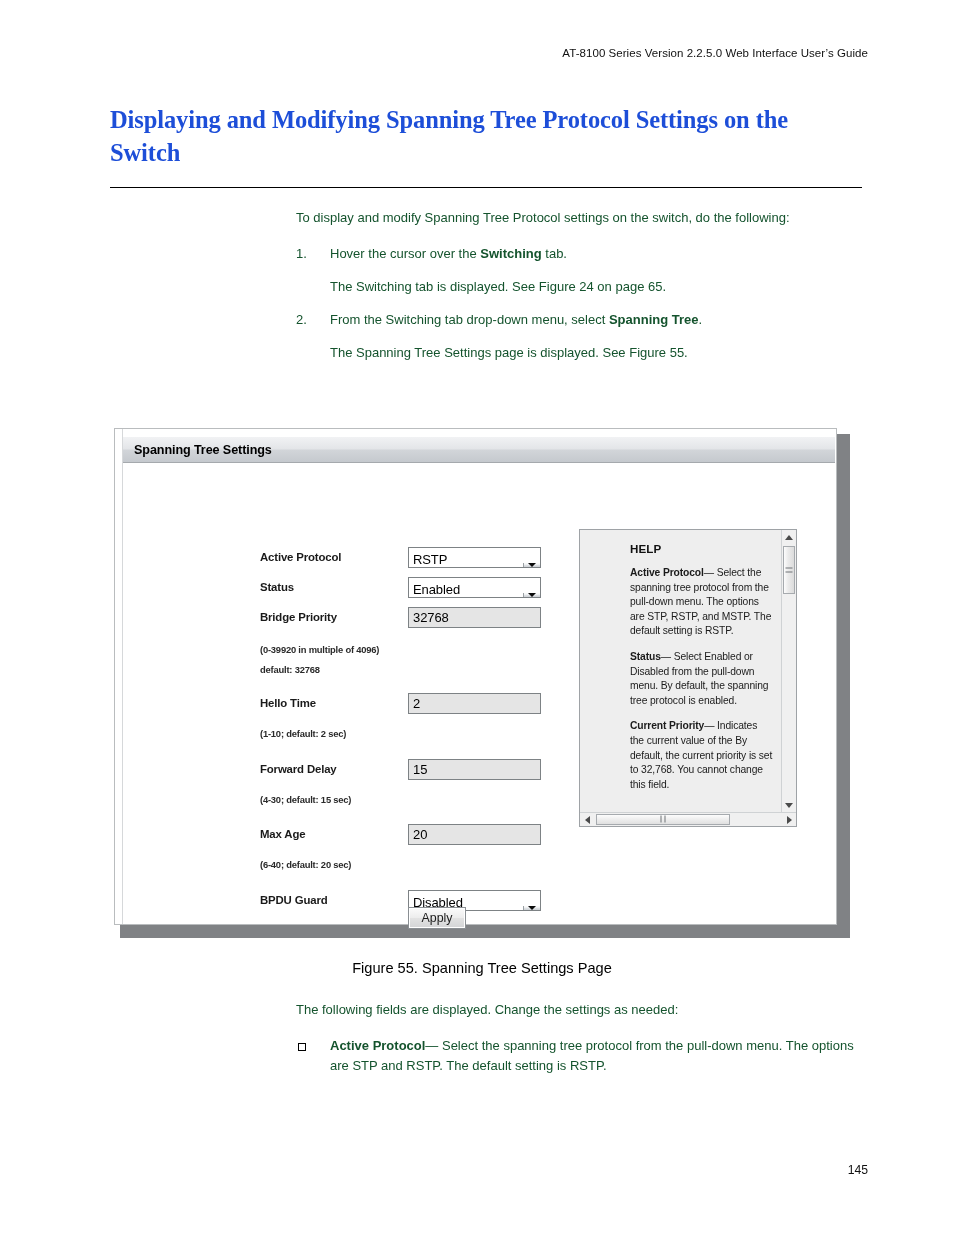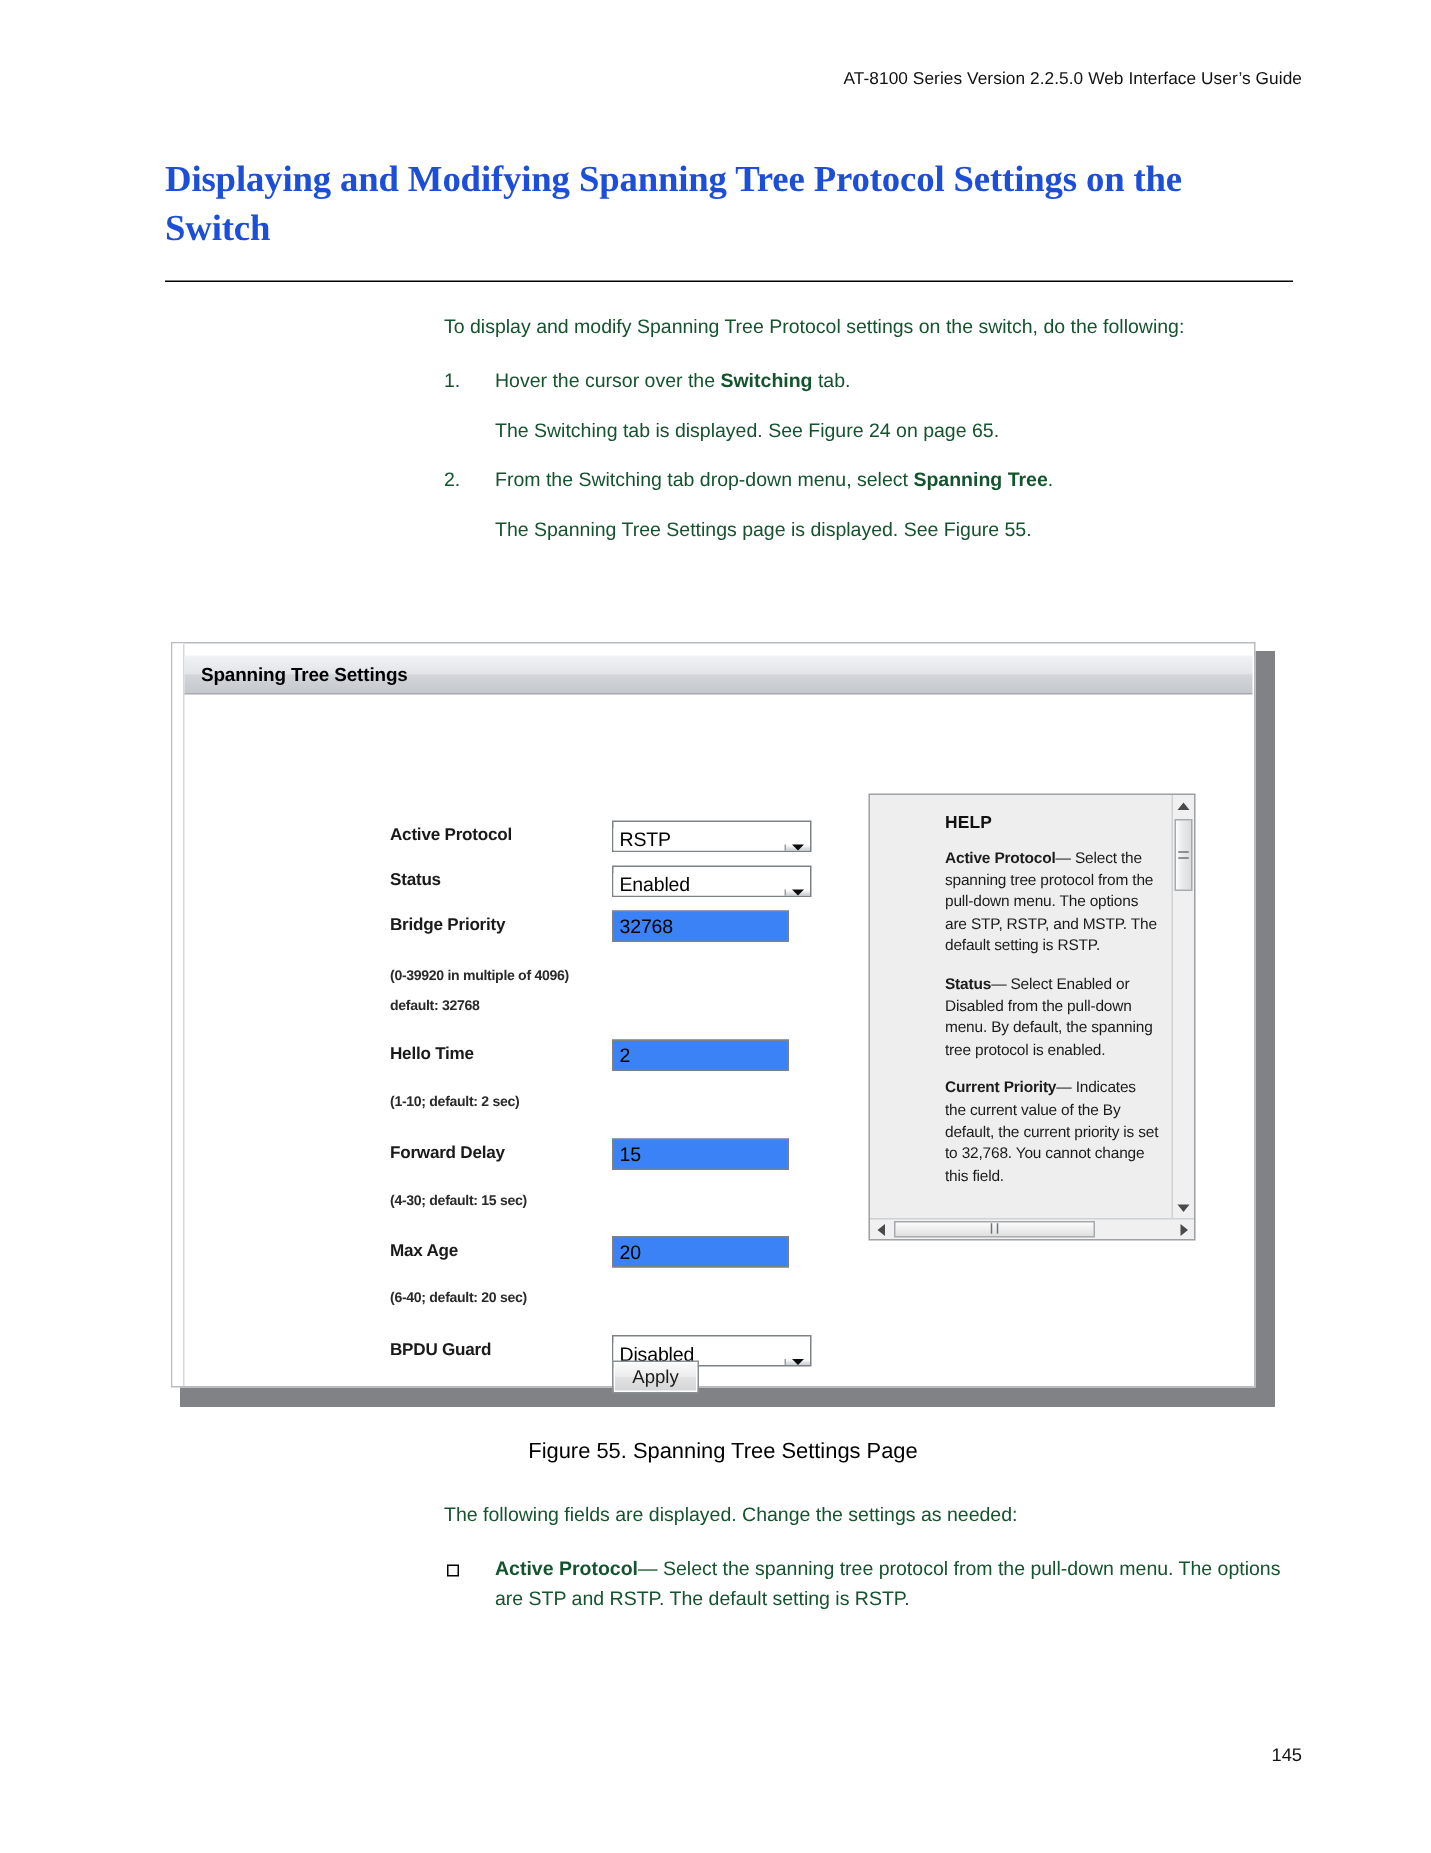--- a/index.html
+++ b/index.html
@@ -219,24 +219,24 @@
     justify-content: center;
   }
   .caret {
     width: 0; height: 0;
     border-left: 4px solid transparent;
     border-right: 4px solid transparent;
     border-top: 4px solid #0b0b0b;
   }
 
   .txt {
-    width: 118px;
+    width: 133px;
     height: 21px;
     border: 1px solid #7d8285;
-    background: #3b82f6;
+    background: #e5e5e5;
     display: flex;
     align-items: center;
     padding-left: 4px;
     font-size: 13px;
     color: #000;
     letter-spacing: -0.1px;
   }
 
   .apply-wrap {
     position: absolute;

